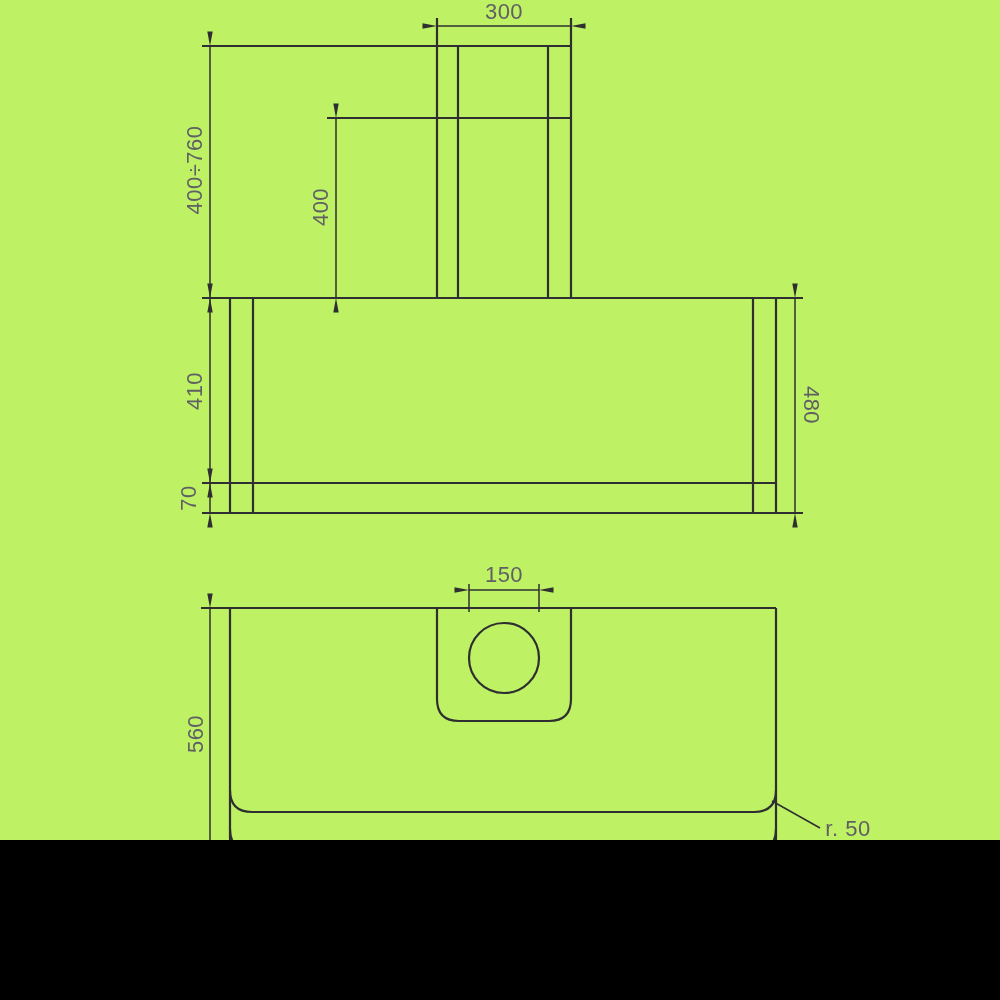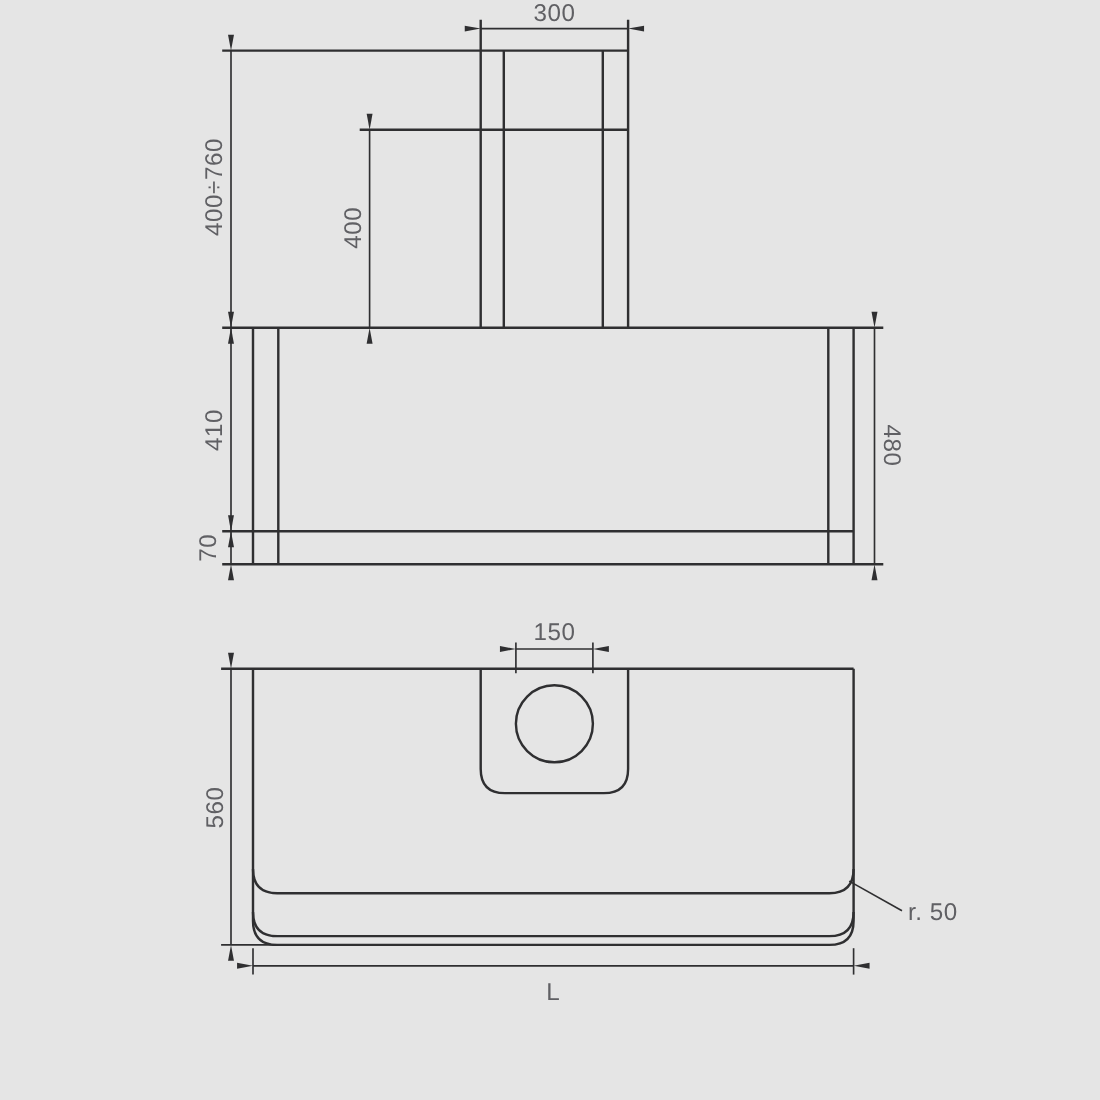--- a/index.html
+++ b/index.html
@@ -3,22 +3,22 @@
 <meta charset="utf-8">
 <style>
   html, body {
     margin: 0;
     padding: 0;
     background: #000000;
   }
   .canvas {
     position: relative;
     width: 1000px;
-    height: 1000px;
-    background: #e5e5e5;
+    height: 840px;
+    background: #bef264;
     overflow: hidden;
     text-decoration: underline;
   }
   svg { display: block; }
   .obj {
     fill: none;
     stroke: #2f2f31;
     stroke-width: 2.2;
     stroke-linecap: butt;
   }

